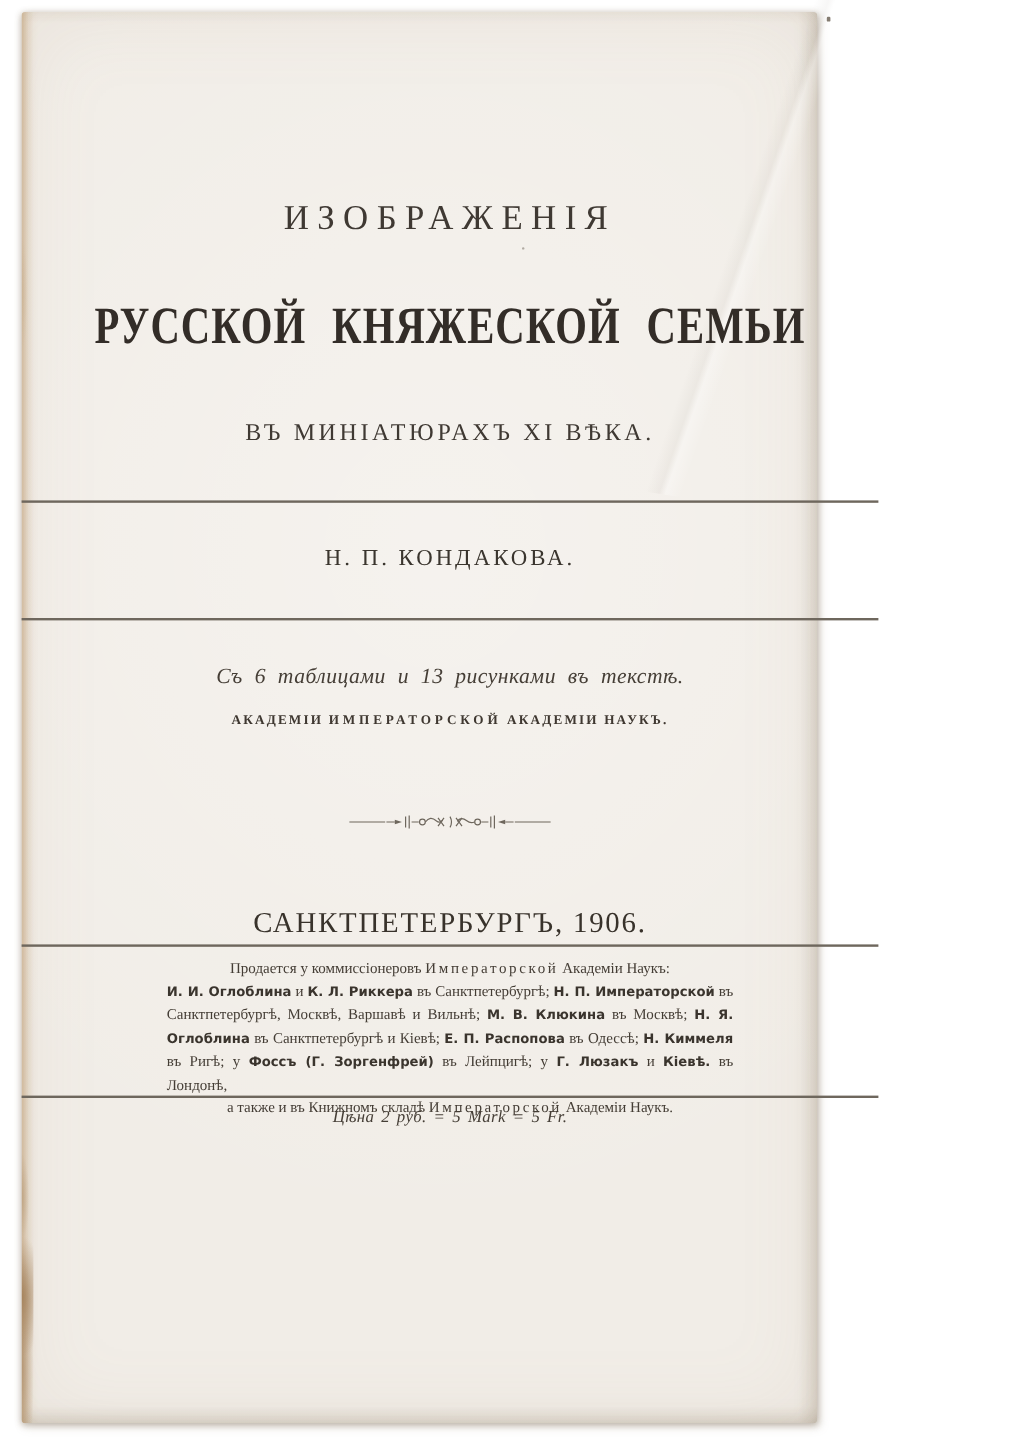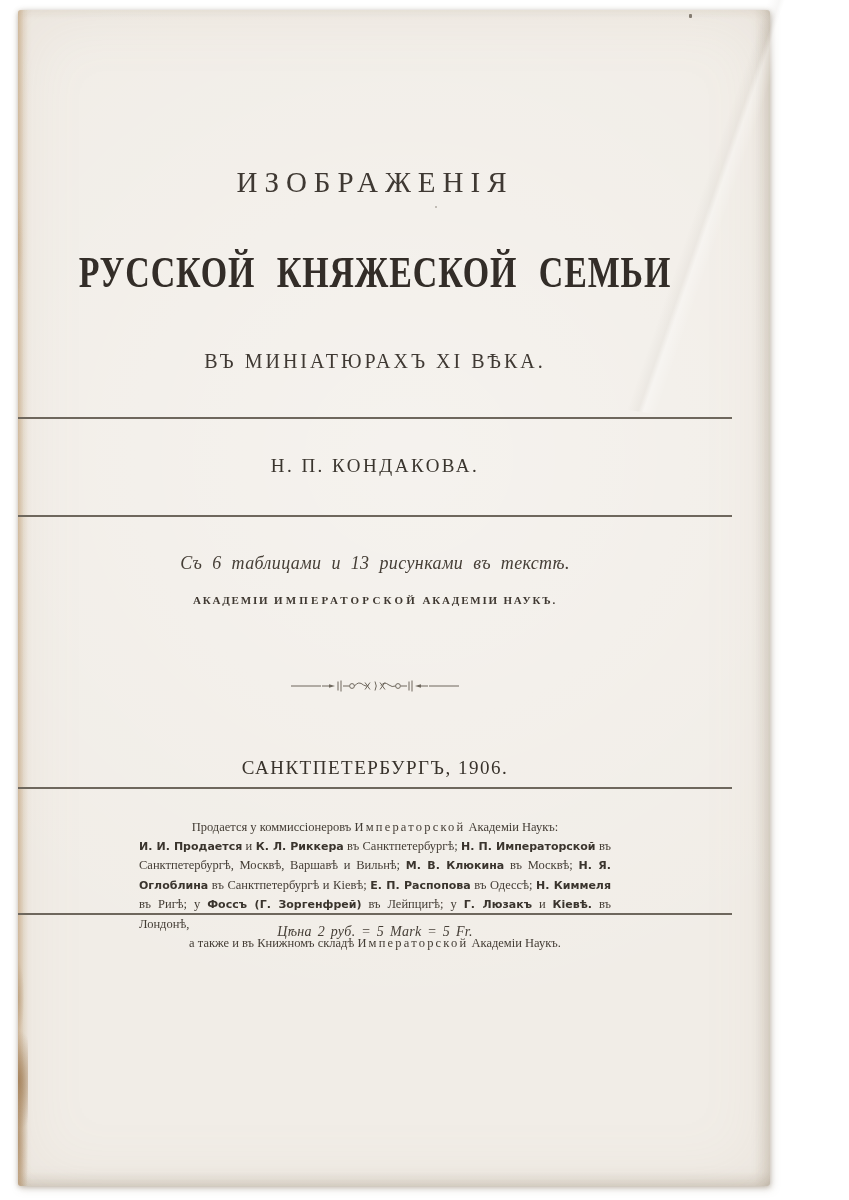--- a/index.html
+++ b/index.html
@@ -8,21 +8,21 @@
   }
   *{ box-sizing:border-box; }
   html,body{ margin:0; padding:0; }
   body{
     width:849px; height:1200px; position:relative; overflow:hidden;
     background:#ffffff;
     font-family: var(--serif);
   }
   
   .page{
-    position:absolute; left:18px; top:10px; width:752px; height:1176px;
+    position:absolute; left:18px; top:10px; width:663px; height:1176px;
     border-radius:3px;
     background:
       radial-gradient(130% 80% at 52% 38%, rgba(255,255,255,0.30), rgba(255,255,255,0) 62%),
       linear-gradient(90deg, rgba(201,168,124,0.30) 0px, rgba(201,168,124,0.10) 6px, rgba(201,168,124,0) 14px),
       linear-gradient(270deg, rgba(160,145,120,0.16) 0px, rgba(160,145,120,0) 16px),
       linear-gradient(0deg, rgba(160,145,120,0.15) 0px, rgba(160,145,120,0) 14px),
       linear-gradient(180deg, rgba(180,165,140,0.10) 0px, rgba(180,165,140,0) 10px),
       #f1ede7;
     box-shadow:
       0 1px 5px rgba(130,115,95,0.45),
@@ -65,25 +65,25 @@
   .rule1{ top:407px; width:76px; }
   .rule2{ top:505px; width:74px; }
   .rule3{ top:903px; width:54px; }
   .dash { top:777px; width:14px; height:2px; }
 
   .author{ top:446px; font-size:19px; line-height:1; letter-spacing:2.5px; color:#3a352e; }
   .edition{ top:544px; font-size:18px; line-height:1; word-spacing:5px; letter-spacing:0.4px; color:#453e36;font-style:italic; }
   .publisher{ top:585px; font-size:11px; line-height:1; font-weight:700; letter-spacing:1.8px; color:#3f3831; }
   .publisher .sp{ letter-spacing:3.2px; }
   .ornament{ top:666px; }
-  .city{ top:748px; font-size:19px; line-height:1; letter-spacing:1.5px; color:#38322b; }
+  .city{ top:748px; font-size:24px; line-height:1; letter-spacing:1.5px; color:#38322b; }
 
   .imprint{ position:absolute; top:788px; left:121px; width:472px;
             font-size:12.5px; line-height:18.6px; color:#443d35; }
-  .imprint .hdr{ text-align:center;margin-top:20px; }
+  .imprint .hdr{ text-align:center; }
   .imprint .just{ text-align:justify; text-align-last:justify; }
   .imprint .last{ text-align:center; }
   .nm{ font-family:var(--sans); font-weight:700; font-size:11px; color:#3a342d; }
   .sp{ letter-spacing:2.2px; }
 
   .price{ top:914px; font-size:14px; font-style:italic; letter-spacing:0.3px; word-spacing:2px; color:#453e36; }
 
   svg.fleuron{ display:inline-block; vertical-align:middle; }
 </style>
 </head>
@@ -144,21 +144,21 @@
     <div class="rule dash"></div>
 
     <div class="rule rule3"></div>
 
     <div class="price">Цѣна 2 руб. = 5 Mark = 5 Fr.</div>
   </div>
 
   <div class="imprint">
     <div class="hdr"><span>Продается у коммиссіонеровъ </span><span class="sp">Императорской</span><span> Академіи Наукъ:</span></div>
 
-    <div class="just"><span class="nm">И. И. Продается</span><span> и </span><span class="nm">К. Л. Риккера</span><span> въ Санктпетербургѣ; </span><span class="nm">Н. П. Императорской</span><span> въ</span></div>
+    <div class="just"><span class="nm">И. И. Оглоблина</span><span> и </span><span class="nm">К. Л. Риккера</span><span> въ Санктпетербургѣ; </span><span class="nm">Н. П. Императорской</span><span> въ</span></div>
 
     <div class="just"><span>Санктпетербургѣ, Москвѣ, Варшавѣ и Вильнѣ; </span><span class="nm">М. В. Клюкина</span><span> въ Москвѣ; </span><span class="nm">Н. Я.</span></div>
 
     <div class="just"><span class="nm">Оглоблина</span><span> въ Санктпетербургѣ и Кіевѣ; </span><span class="nm">Е. П. Распопова</span><span> въ Одессѣ; </span><span class="nm">Н. Киммеля</span></div>
 
     <div class="just"><span>въ Ригѣ; у </span><span class="nm">Фоссъ (Г. Зоргенфрей)</span><span> въ Лейпцигѣ; у </span><span class="nm">Г. Люзакъ</span><span> и </span><span class="nm">Кіевѣ.</span><span> въ Лондонѣ,</span></div>
 
     <div class="last"><span>а также и въ Книжномъ складѣ </span><span class="sp">Императорской</span><span> Академіи Наукъ.</span></div>
   </div>
 </div>

